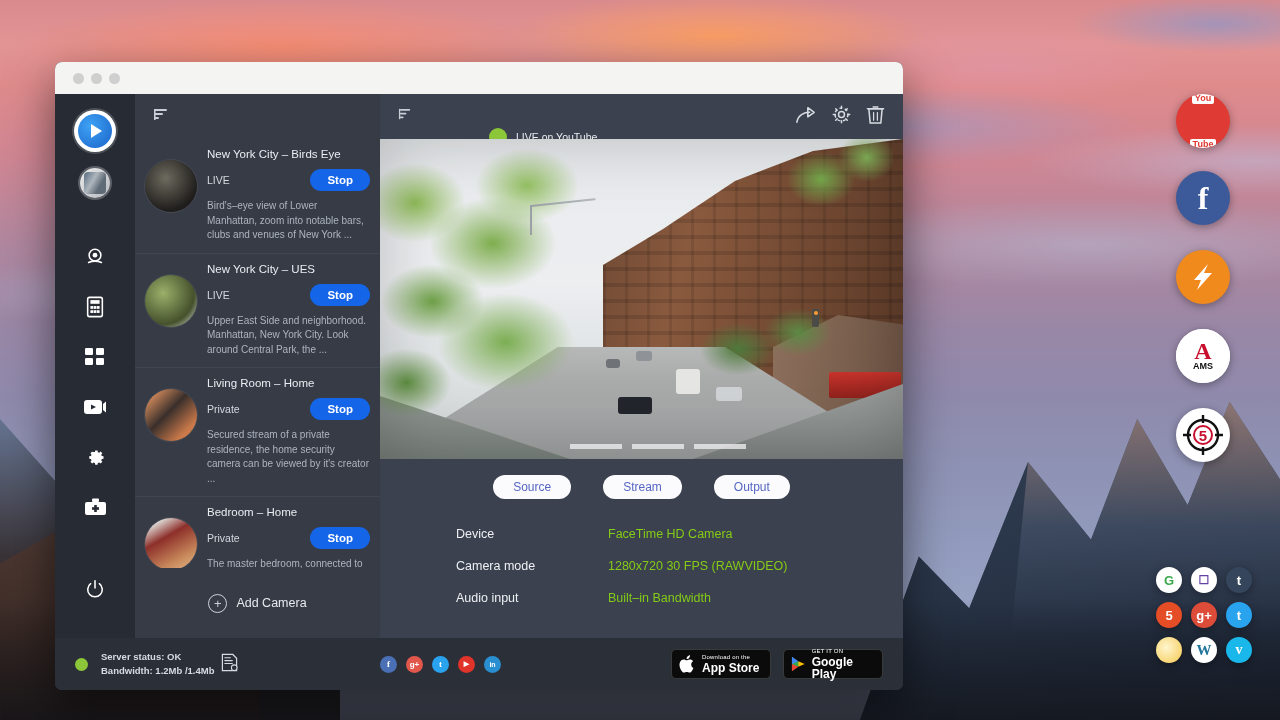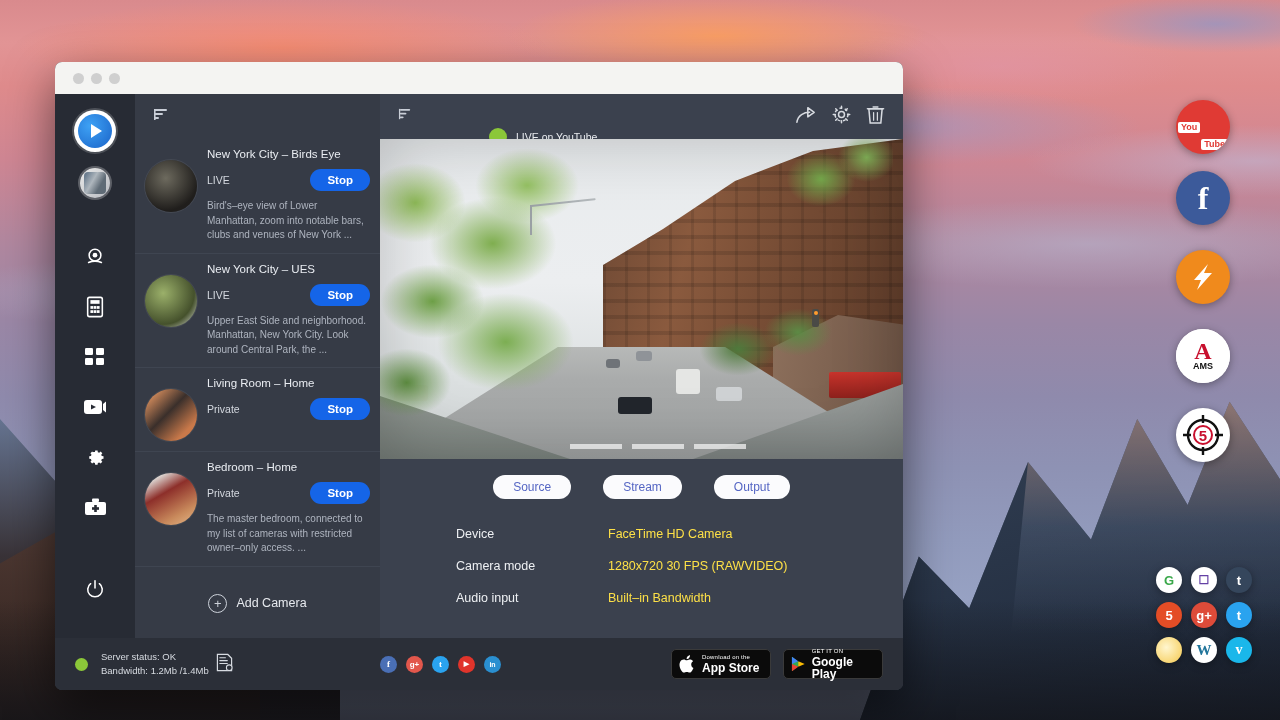--- a/index.html
+++ b/index.html
@@ -283,29 +283,29 @@
   
   #detail-area { flex: 1; padding: 16px 0 0 0; min-height: 0; }
   #tabs { display: flex; justify-content: center; gap: 32px; margin-bottom: 28px; }
   .tab {
     background: #fbfbfd; color: #5566c4;
     border-radius: 13px; padding: 5px 20px;
     font-size: 12px; cursor: pointer; font-weight: 500;
   }
   .detail-row { display: flex; padding: 0 0 18px 76px; }
   .detail-label { width: 152px; color: #eef0f3; font-size: 12.5px; }
-  .detail-value { color: #fde047; font-size: 12.5px; }
+  .detail-value { color: #84cc16; font-size: 12.5px; }
 
   
   #statusbar {
     height: 52px; background: #2b2f38; display: flex; align-items: center;
     padding: 0 20px; flex: none;
   }
   #sb-dot { width: 13px; height: 13px; border-radius: 50%; background: #8BC739; margin-right: 13px; }
-  #sb-text { color: #d7dbe1; font-size: 9.5px; line-height: 1.5; }
+  #sb-text { color: #d7dbe1; font-size: 9.5px; line-height: 1.5; font-weight: bold; }
   #sb-doc { margin-left: 7px; }
   #sb-spacer { flex: 1; }
   #social-row { display: flex; gap: 9px; margin-right: 0px; }
   .social {
     width: 17px; height: 17px; border-radius: 50%;
     display: flex; align-items: center; justify-content: center;
     color: #fff; font-size: 9px; font-weight: bold;
   }
   #store-row { display: flex; gap: 12px; margin-left: 170px; }
   .store-badge {
@@ -323,21 +323,21 @@
 <div id="desktop">
   <div class="cloudband" id="cloud1"></div>
   <div class="cloudband" id="cloud2"></div>
   <div class="cloudband" id="cloud3"></div>
   <div id="mtn-left"></div>
   <div id="mtn-left-rock"></div>
   <div id="mtn-right"></div>
   <div id="mtn-right-snow"></div>
   <div id="mtn-bottom-dark"></div>
 
-  <div class="launch-icon li-big" style="left:1176px; top:100px; background:#e03a34; flex-direction:row; gap:1px;">
+  <div class="launch-icon li-big" style="left:1176px; top:94px; background:#e03a34; flex-direction:column; gap:1px;">
     <span style="background:#fff;color:#e03a34;font-size:9px;padding:0 3px;border-radius:2px;line-height:11px;">You</span>
     <span style="background:#fff;color:#e03a34;font-size:9px;padding:0 3px;border-radius:2px;line-height:11px;margin-top:34px;">Tube</span>
   </div>
   <div class="launch-icon li-big" style="left:1176px; top:171px; background:#3c5a9a; font-size:32px; font-family:'Liberation Serif',serif;">f</div>
   <div class="launch-icon li-big" style="left:1176px; top:329px; background:#fff;">
     <span style="color:#c8102e;font-size:28px;font-family:'Liberation Serif',serif;line-height:1;">A</span>
   </div>
   <div class="launch-icon li-big" style="left:1176px; top:250px; background:#f08a1c;">
     <svg width="34" height="34" viewBox="0 0 34 34">
         <path d="M22 4 L8 20 L15 20 L11 30 L26 13 L18 13 Z" fill="#fff"></path>
@@ -481,20 +481,21 @@
           </div>
 
           <div class="cam-row">
             <div class="cam-thumb" style="background:linear-gradient(135deg,#d98f5e 10%,#3a2f2b 45%,#c9794a 80%);"></div>
             <div class="cam-body">
               <div class="cam-title">Living Room – Home</div>
               <div class="cam-statusline">
                 <span class="cam-status">Private</span>
                 <button class="cam-btn">Stop</button>
               </div>
+              <div class="cam-desc">Secured stream of a private residence, the home security camera can be viewed by it's creator ...</div>
             </div>
           </div>
 
           <div class="cam-row">
             <div class="cam-thumb" style="background:linear-gradient(150deg,#e3e3df 12%,#8d2f2a 38%,#c98a5c 75%,#e6b98a 100%);"></div>
             <div class="cam-body">
               <div class="cam-title">Bedroom – Home</div>
               <div class="cam-statusline">
                 <span class="cam-status">Private</span>
                 <button class="cam-btn">Stop</button>

